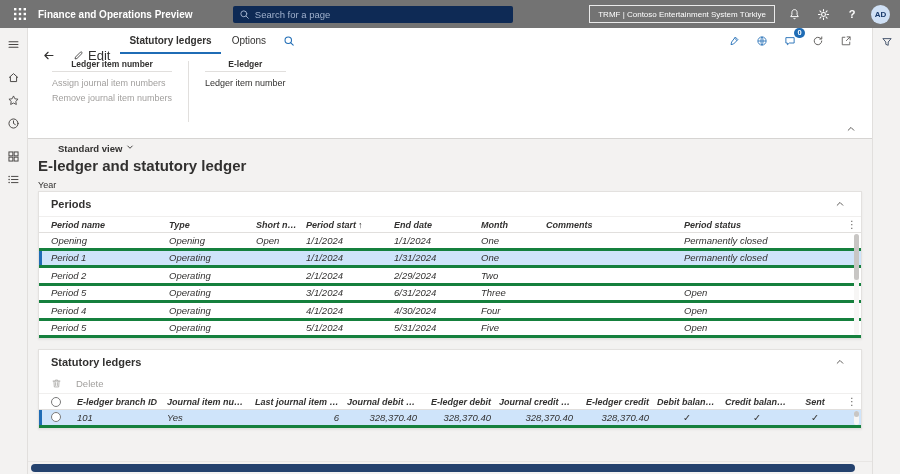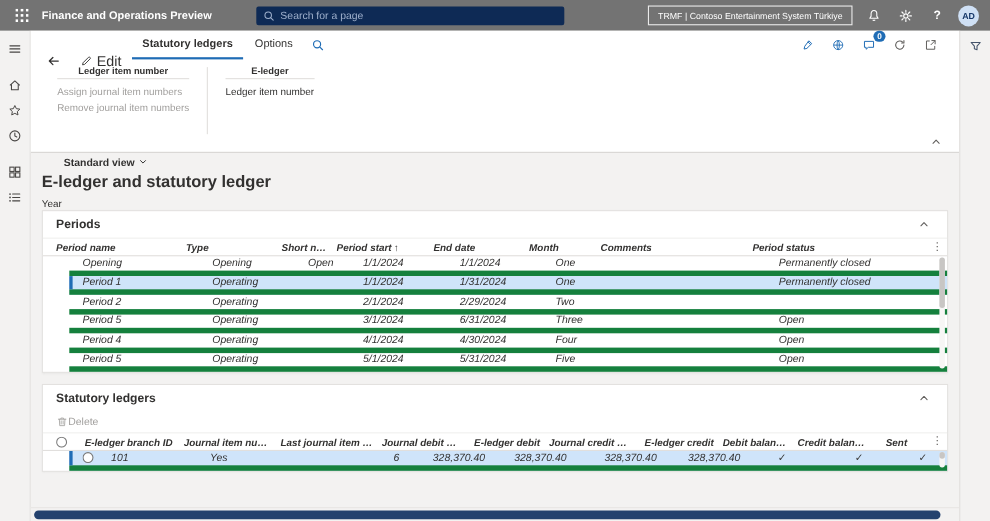--- a/index.html
+++ b/index.html
@@ -65,21 +65,21 @@
   .combobox svg { color:#605e5c; }
 
   .card { background:#fff; border:1px solid #e3e1df; box-shadow:0 1px 2px rgba(0,0,0,.06); margin-bottom:10px; position:relative; }
   .card-header { height:24px; display:flex; align-items:center; padding:0 12px; }
   .card-title { font-size:11px; font-weight:700; }
   .collapse-btn { margin-left:auto; width:18px; height:18px; display:flex; align-items:center; justify-content:center; color:#605e5c; }
 
   .ghead, .grow { display:flex; align-items:center; padding-left:12px; position:relative;font-style:italic; }
   .ghead { height:17px; border-top:1px solid #f0efee; border-bottom:1px solid #e1dfdd; }
   .ghead .cell { font-size:9px; font-weight:700; color:#323130; }
-  .grow { height:17.5px; border-bottom:5px solid #15803d; font-size:9.5px;margin-left:24px; }
+  .grow { height:17.5px; border-bottom:3px solid #15803d; font-size:9.5px; }
   .grow.selected { background:#cfe4fa; }
   .grow.selected::before { content:""; position:absolute; left:0; top:0; bottom:0; width:3px; background:#1f6cb5; }
   .cell { white-space:nowrap; overflow:hidden; text-overflow:ellipsis; padding-right:8px; flex:0 0 auto; }
   .more { flex:0 0 18px; margin-left:auto; text-align:center; color:#605e5c; font-size:10px; }
   .sort { margin-left:2px; font-size:9px; }
 
   
   .pg .c1{width:118px}.pg .c2{width:87px}.pg .c3{width:50px}.pg .c4{width:88px}
   .pg .c5{width:87px}.pg .c6{width:65px}.pg .c7{width:138px}.pg .c8{flex:1 1 auto; min-width:0;}
 
@@ -93,21 +93,21 @@
   .sg .c7{width:82px; text-align:right}
   .sg .c8{width:76px; text-align:right}
   .sg .c9{width:68px; text-align:center}
   .sg .c10{width:72px; text-align:center}
   .sg .c11{width:44px; text-align:center}
   .sg .cfill{flex:1 1 auto; min-width:0; padding:0;}
   .check { color:#3b3a39; }
   .radio { display:inline-block; width:10px; height:10px; border:1px solid #7a7a7a; border-radius:50%; background:#fff; }
 
   .grid-toolbar { height:19px; display:flex; align-items:center; padding:0 12px; }
-  .toolbar-btn { display:flex; align-items:center; gap:0; font-size:9.5px; }
+  .toolbar-btn { display:flex; align-items:center; gap:14px; font-size:9.5px; }
   .toolbar-btn.disabled { color:#a19f9d; cursor:default; }
 
   .vscroll { position:absolute; right:2px; width:5px; background:#f7f6f5; border-radius:3px; }
   .vscroll.periods { top:42px; bottom:3px; }
   .vscroll.statutory { top:61px; bottom:3px; }
   .vthumb { width:100%; height:46%; background:#c8c6c4; border-radius:3px; }
 
   .hscroll { flex:0 0 13px; height:13px; background:#f3f2f1; border-top:1px solid #e8e6e4; display:flex; align-items:center; padding:0 3px; }
   .hthumb { height:8px; flex:1; margin-right:14px; background:#24426e; border-radius:4px; }
 </style>

